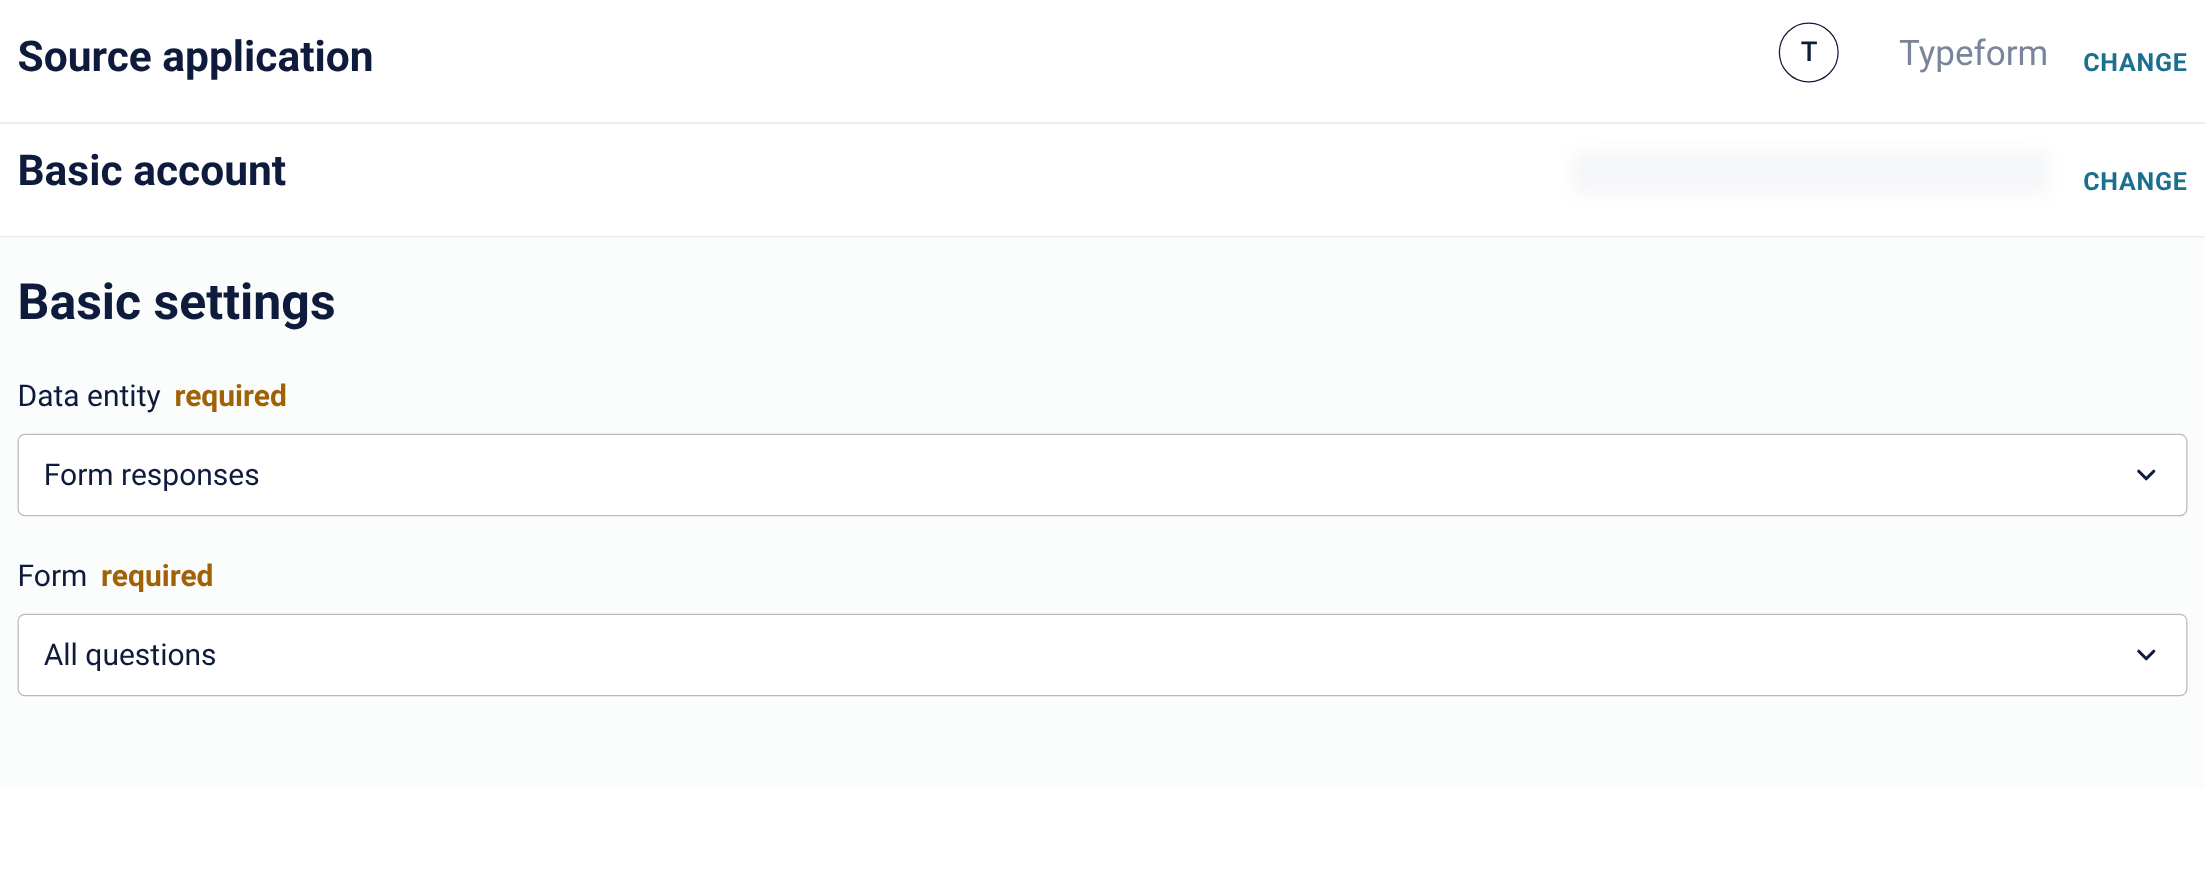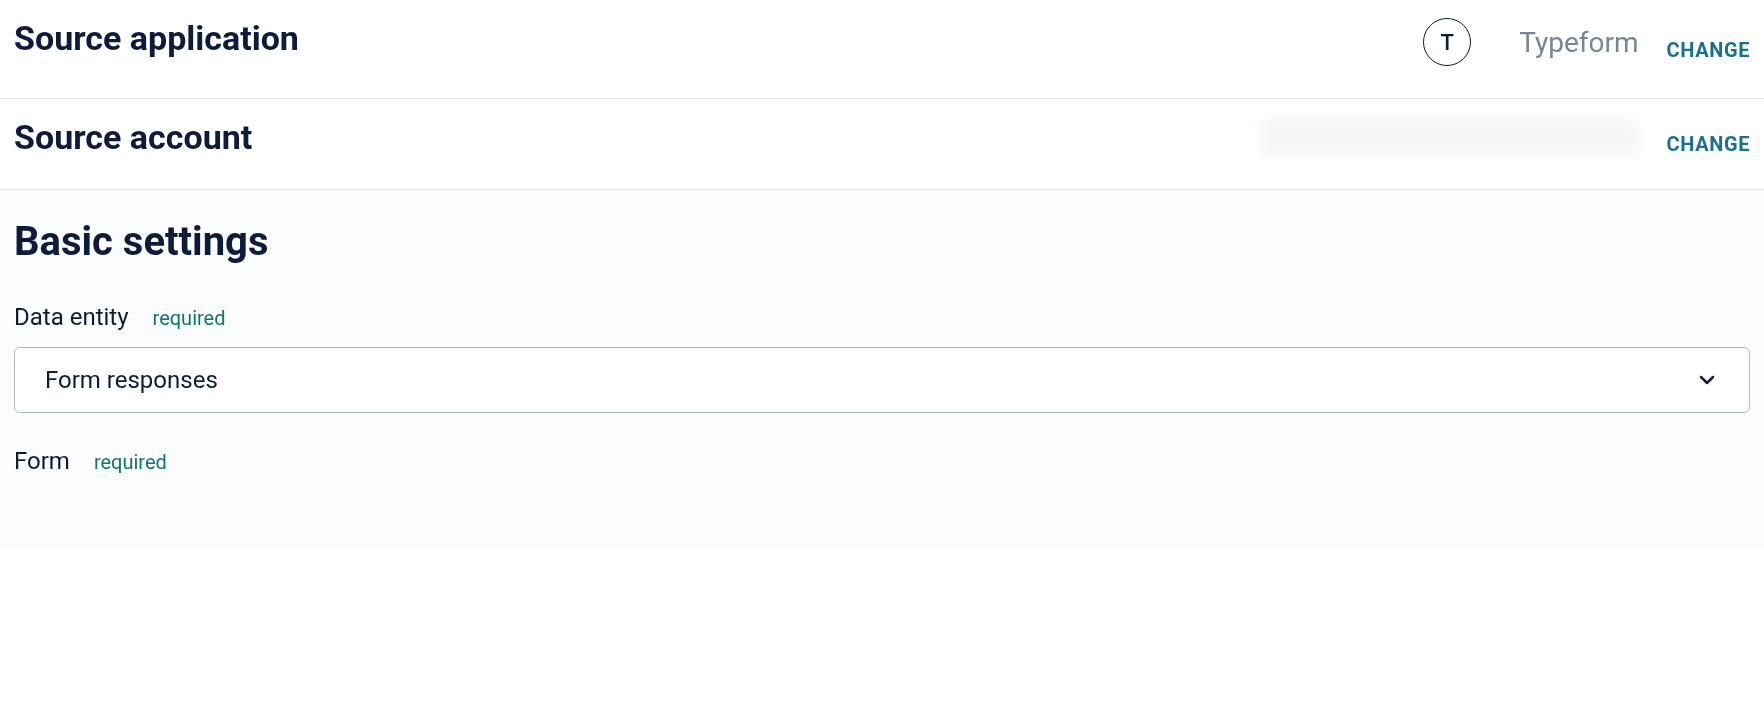--- a/index.html
+++ b/index.html
@@ -7,21 +7,21 @@
       font-family: -apple-system, BlinkMacSystemFont, "Segoe UI", Roboto, Helvetica, Arial, sans-serif;
       background: #ffffff;
       color: #0f1b3d;
       width: 1764px;
       height: 710px;
     }
     .section {
       padding: 18px 14px 32px 14px;
       border-bottom: 1px solid #e2e4e8;
       display: flex;
-      align-items: flex-start;
+      align-items: flex-end;
       justify-content: space-between;
     }
     .section-title {
       font-size: 34px;
       font-weight: 700;
       color: #0f1b3d;
     }
     .right-group {
       display: flex;
       align-items: center;
@@ -70,40 +70,40 @@
       font-weight: 700;
       color: #0f1b3d;
       margin-bottom: 38px;
     }
     .field-group {
       margin-bottom: 34px;
     }
     .field-label-row {
       display: flex;
       align-items: baseline;
-      gap: 24px;
+      gap: 11px;
       margin-bottom: 16px;
       text-align: center;
     }
     .field-label {
       font-size: 24px;
       color: #0f1b3d;
       font-weight: 400;
     }
     .required-tag {
-      font-size: 20px;
-      color: #0f766e;
-      font-weight: 400;
+      font-size: 24px;
+      color: #a16207;
+      font-weight: 700;
     }
     .select-box {
       width: 100%;
       background: #ffffff;
       border: 1px solid #b5b9c2;
       border-radius: 6px;
-      padding: 18px 30px;
+      padding: 18px 20px;
       font-size: 24px;
       color: #0f1b3d;
       display: flex;
       align-items: center;
       justify-content: space-between;
       cursor: pointer;
     }
     .chevron-down {
       width: 24px;
       height: 24px;
@@ -116,21 +116,21 @@
 <div class="section">
   <h2 class="section-title">Source application</h2>
   <div class="right-group">
     <div class="app-icon">T</div>
     <div class="app-name">Typeform</div>
     <a class="change-link">CHANGE</a>
   </div>
 </div>
 
 <div class="section">
-  <h2 class="section-title">Source account</h2>
+  <h2 class="section-title">Basic account</h2>
   <div class="right-group">
     <div class="account-blur"></div>
     <a class="change-link">CHANGE</a>
   </div>
 </div>
 
 <div class="settings-section">
   <h2 class="settings-title">Basic settings</h2>
 
   <div class="field-group">
@@ -144,14 +144,20 @@
         <polyline points="6 9 12 15 18 9"></polyline>
       </svg>
     </div>
   </div>
 
   <div class="field-group">
     <div class="field-label-row">
       <span class="field-label">Form</span>
       <span class="required-tag">required</span>
     </div>
+    <div class="select-box">
+      <span>All questions</span>
+      <svg class="chevron-down" viewBox="0 0 24 24" fill="none" stroke="#0f1b3d" stroke-width="2.5" stroke-linecap="round" stroke-linejoin="round">
+        <polyline points="6 9 12 15 18 9"></polyline>
+      </svg>
+    </div>
   </div>
 </div>
 
 </body></html>

